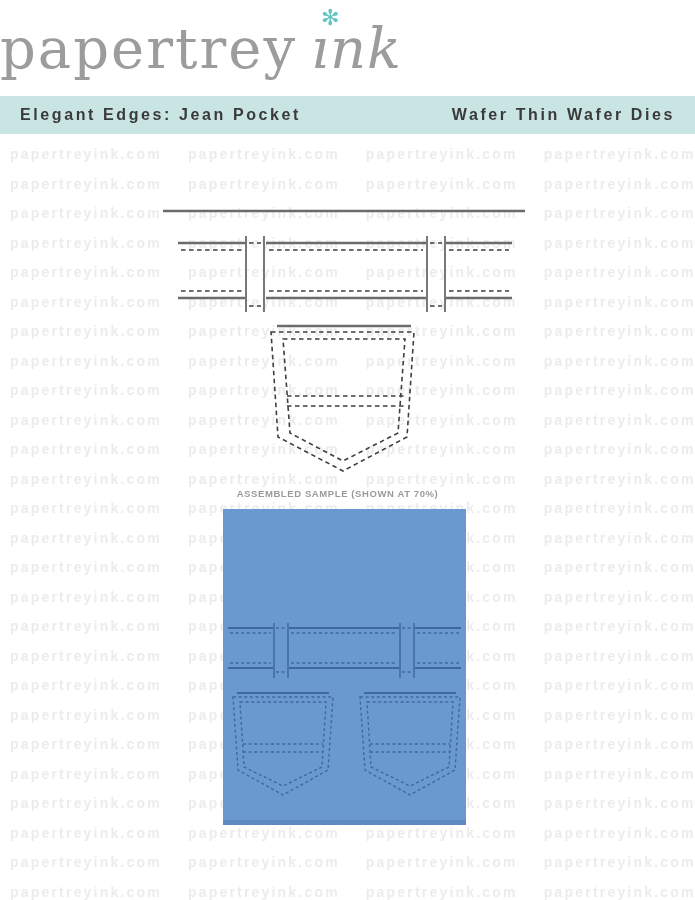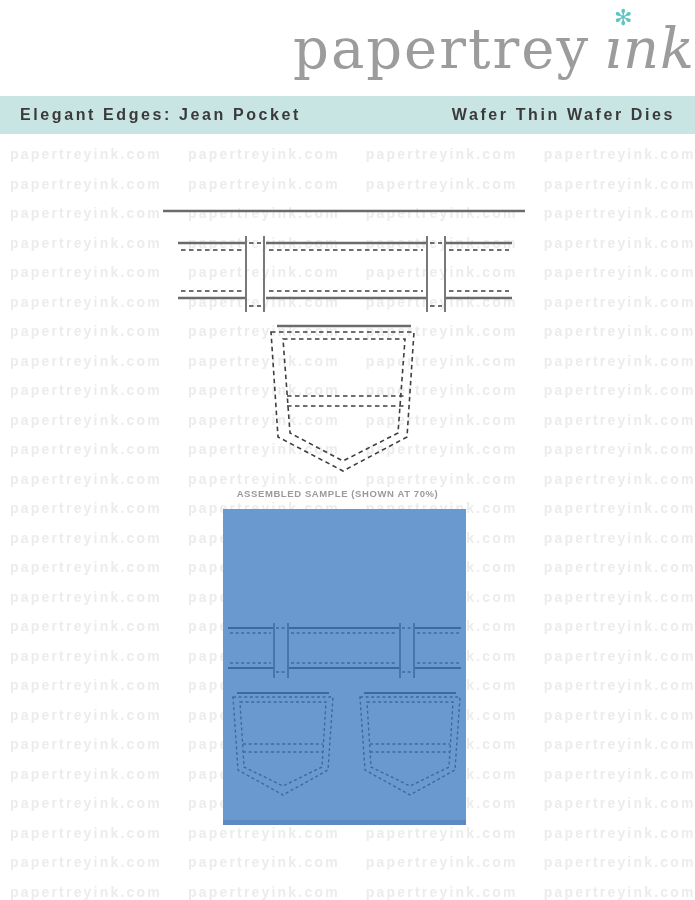--- a/index.html
+++ b/index.html
@@ -11,21 +11,21 @@
   .watermark{position:absolute;inset:0;pointer-events:none;}
   .wm-row{
     position:absolute;left:10px;white-space:nowrap;
     font-size:14px;font-weight:700;letter-spacing:2.2px;line-height:1;
     color:var(--watermark-gray);
   }
   .wm-row span{margin-right:26px;}
   
   .logo{
     position:absolute;top:16px;left:0;width:100%;
-    text-align:right;color:var(--logo-gray);
+    text-align:left;color:var(--logo-gray);
   }
   .logo-main{
     font-family:"DejaVu Serif","Liberation Serif",serif;
     font-size:56px;letter-spacing:2px;
   }
   .logo-ink{
     position:relative;display:inline-block;margin-left:14px;
     font-family:"DejaVu Serif","Liberation Serif",serif;
     font-style:italic;font-size:56px;letter-spacing:1px;
   }

